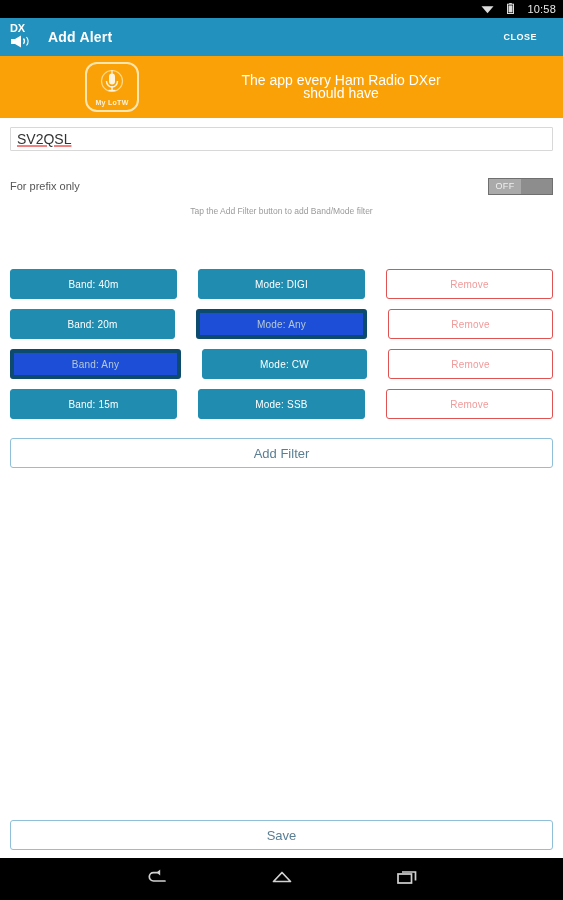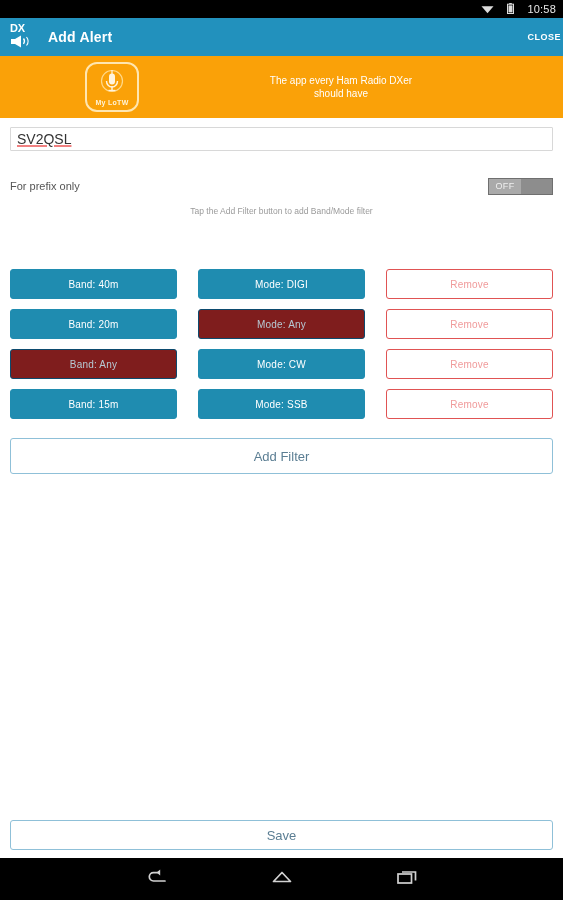--- a/index.html
+++ b/index.html
@@ -44,21 +44,21 @@
     letter-spacing: 0.2px;
     line-height: 1;
   }
 
   
   .app-bar {
     height: 38px;
     background: #2291bd;
     display: flex;
     align-items: center;
-    padding: 0 0 0 10px;
+    padding: 0 24px 0 10px;
     flex: 0 0 auto;
   }
   .app-logo {
     width: 26px;
     height: 28px;
     position: relative;
     flex: 0 0 auto;
     margin-right: 12px;
   }
   .logo-dx {
@@ -114,21 +114,21 @@
     color: #fff3d6;
     font-size: 7px;
     font-weight: bold;
     letter-spacing: 0.3px;
     margin-top: 1px;
   }
   .banner-text {
     flex: 1 1 auto;
     text-align: center;
     color: #ffffff;
-    font-size: 10px;
+    font-size: 14px;
     line-height: 13px;
     padding-right: 30px;
     padding-left: 10px;
   }
 
   
   .content {
     flex: 1 1 auto;
     display: flex;
     flex-direction: column;
@@ -228,33 +228,33 @@
   }
   .btn-band, .btn-mode { flex: 1 1 0; }
   .btn-remove { flex: 1 1 0; }
 
   .btn-filled {
     background: #1f8cb0;
     border: 1px solid #1f8cb0;
     color: #ffffff;
   }
   .btn-outline {
-    background: #7f1d1d;
-    border: 1px solid #0c4a6e;
+    background: #1d4ed8;
+    border: 4px solid #0c4a6e;
     color: #b6c9d4;
   }
   .btn-danger {
     background: #ffffff;
     border: 1px solid #e05353;
     color: #f09a9a;
   }
 
   .add-filter {
     margin-top: 19px;
-    height: 36px;
+    height: 30px;
     border: 1px solid #8fc0d8;
     border-radius: 3px;
     background: #ffffff;
     color: #5b7e93;
     font-size: 13px;
     display: flex;
     align-items: center;
     justify-content: center;
     cursor: pointer;
   }

